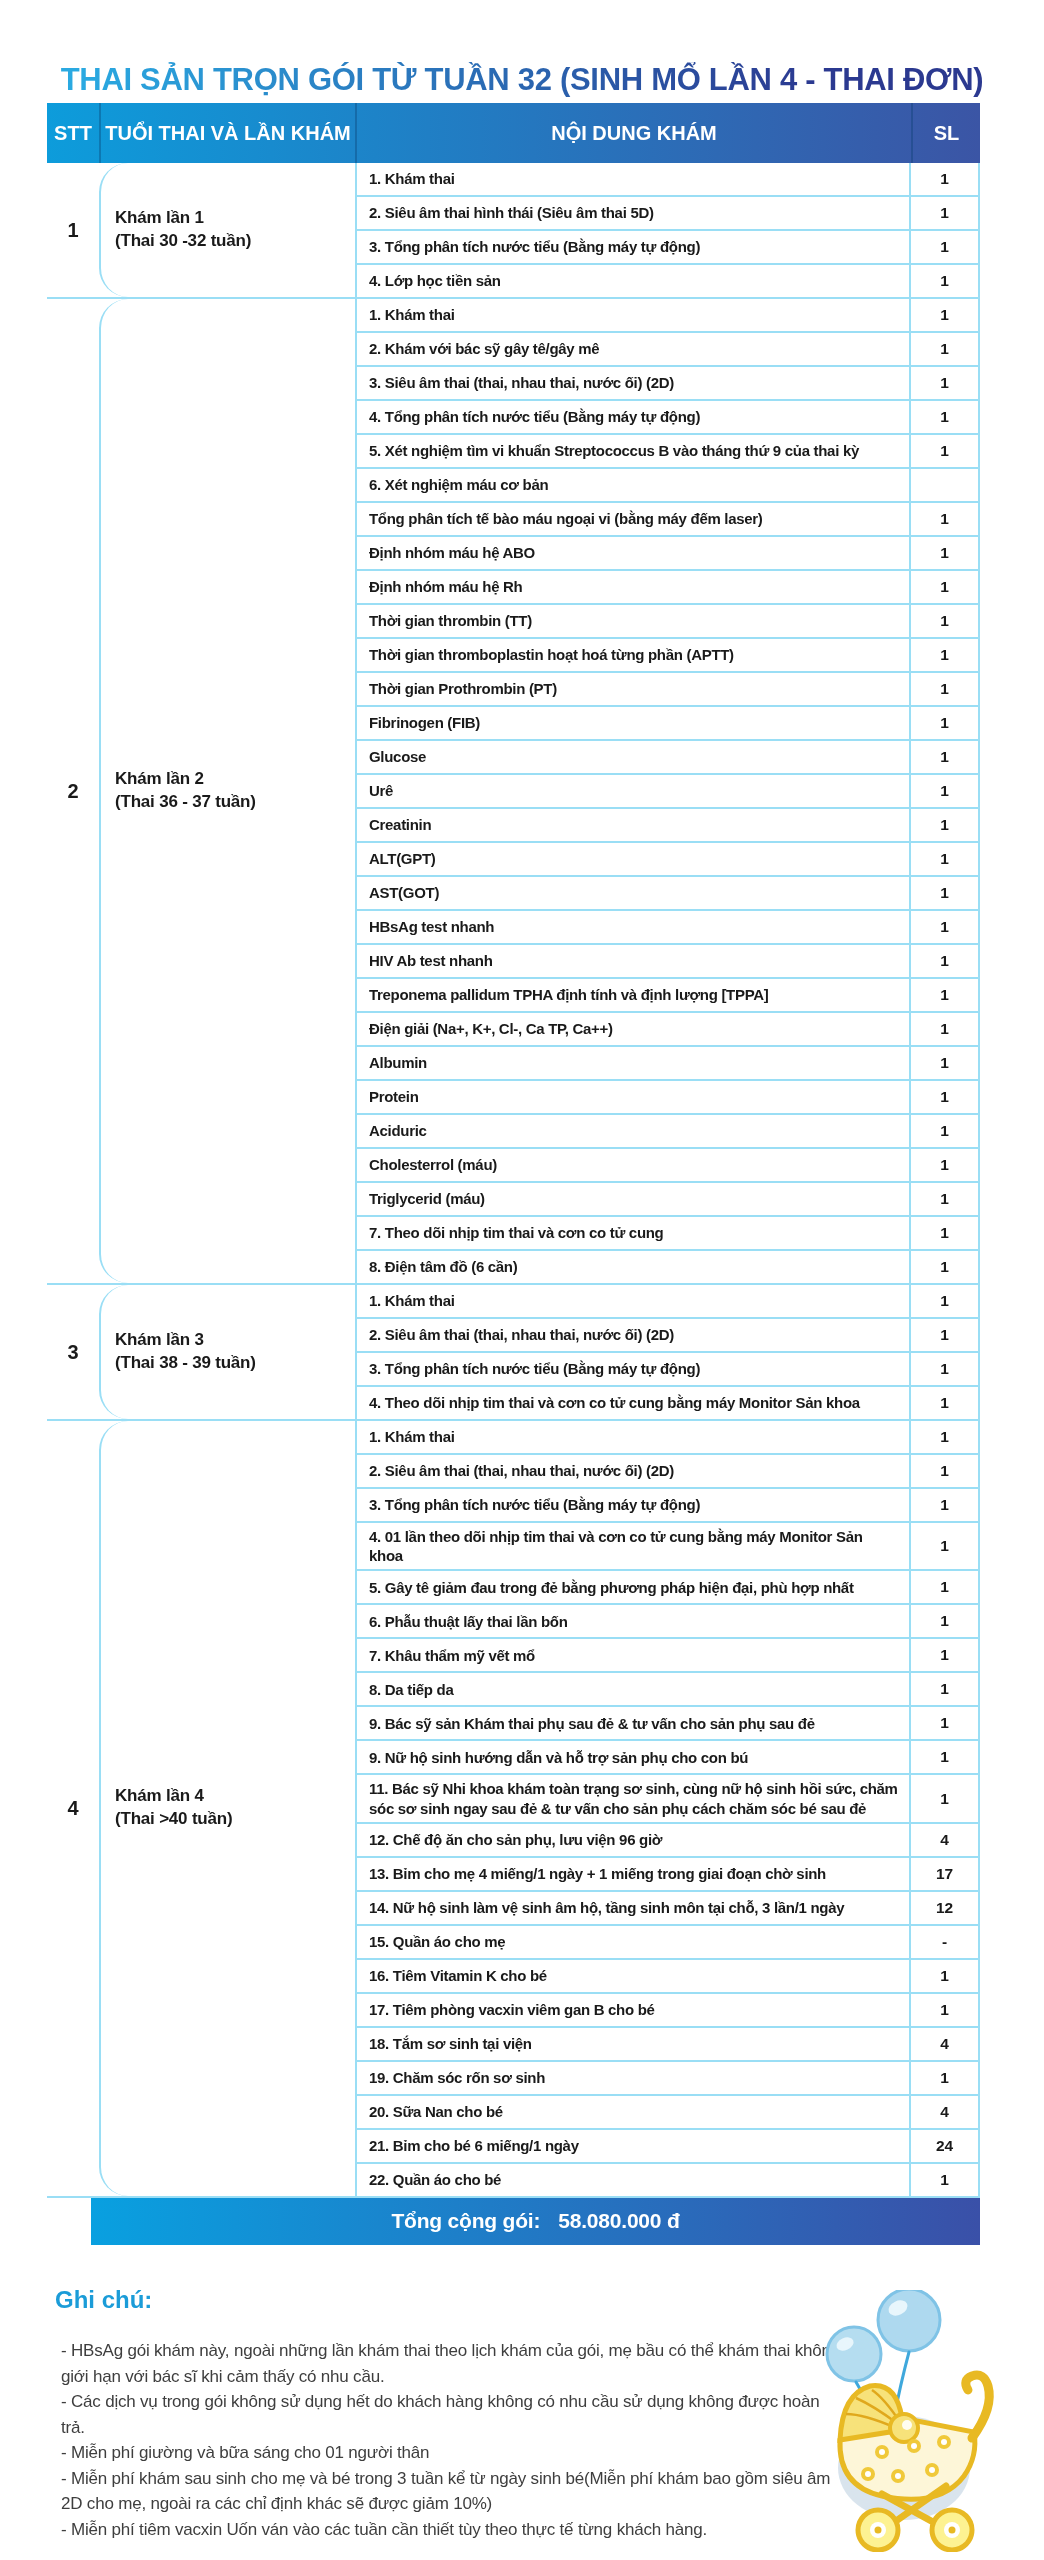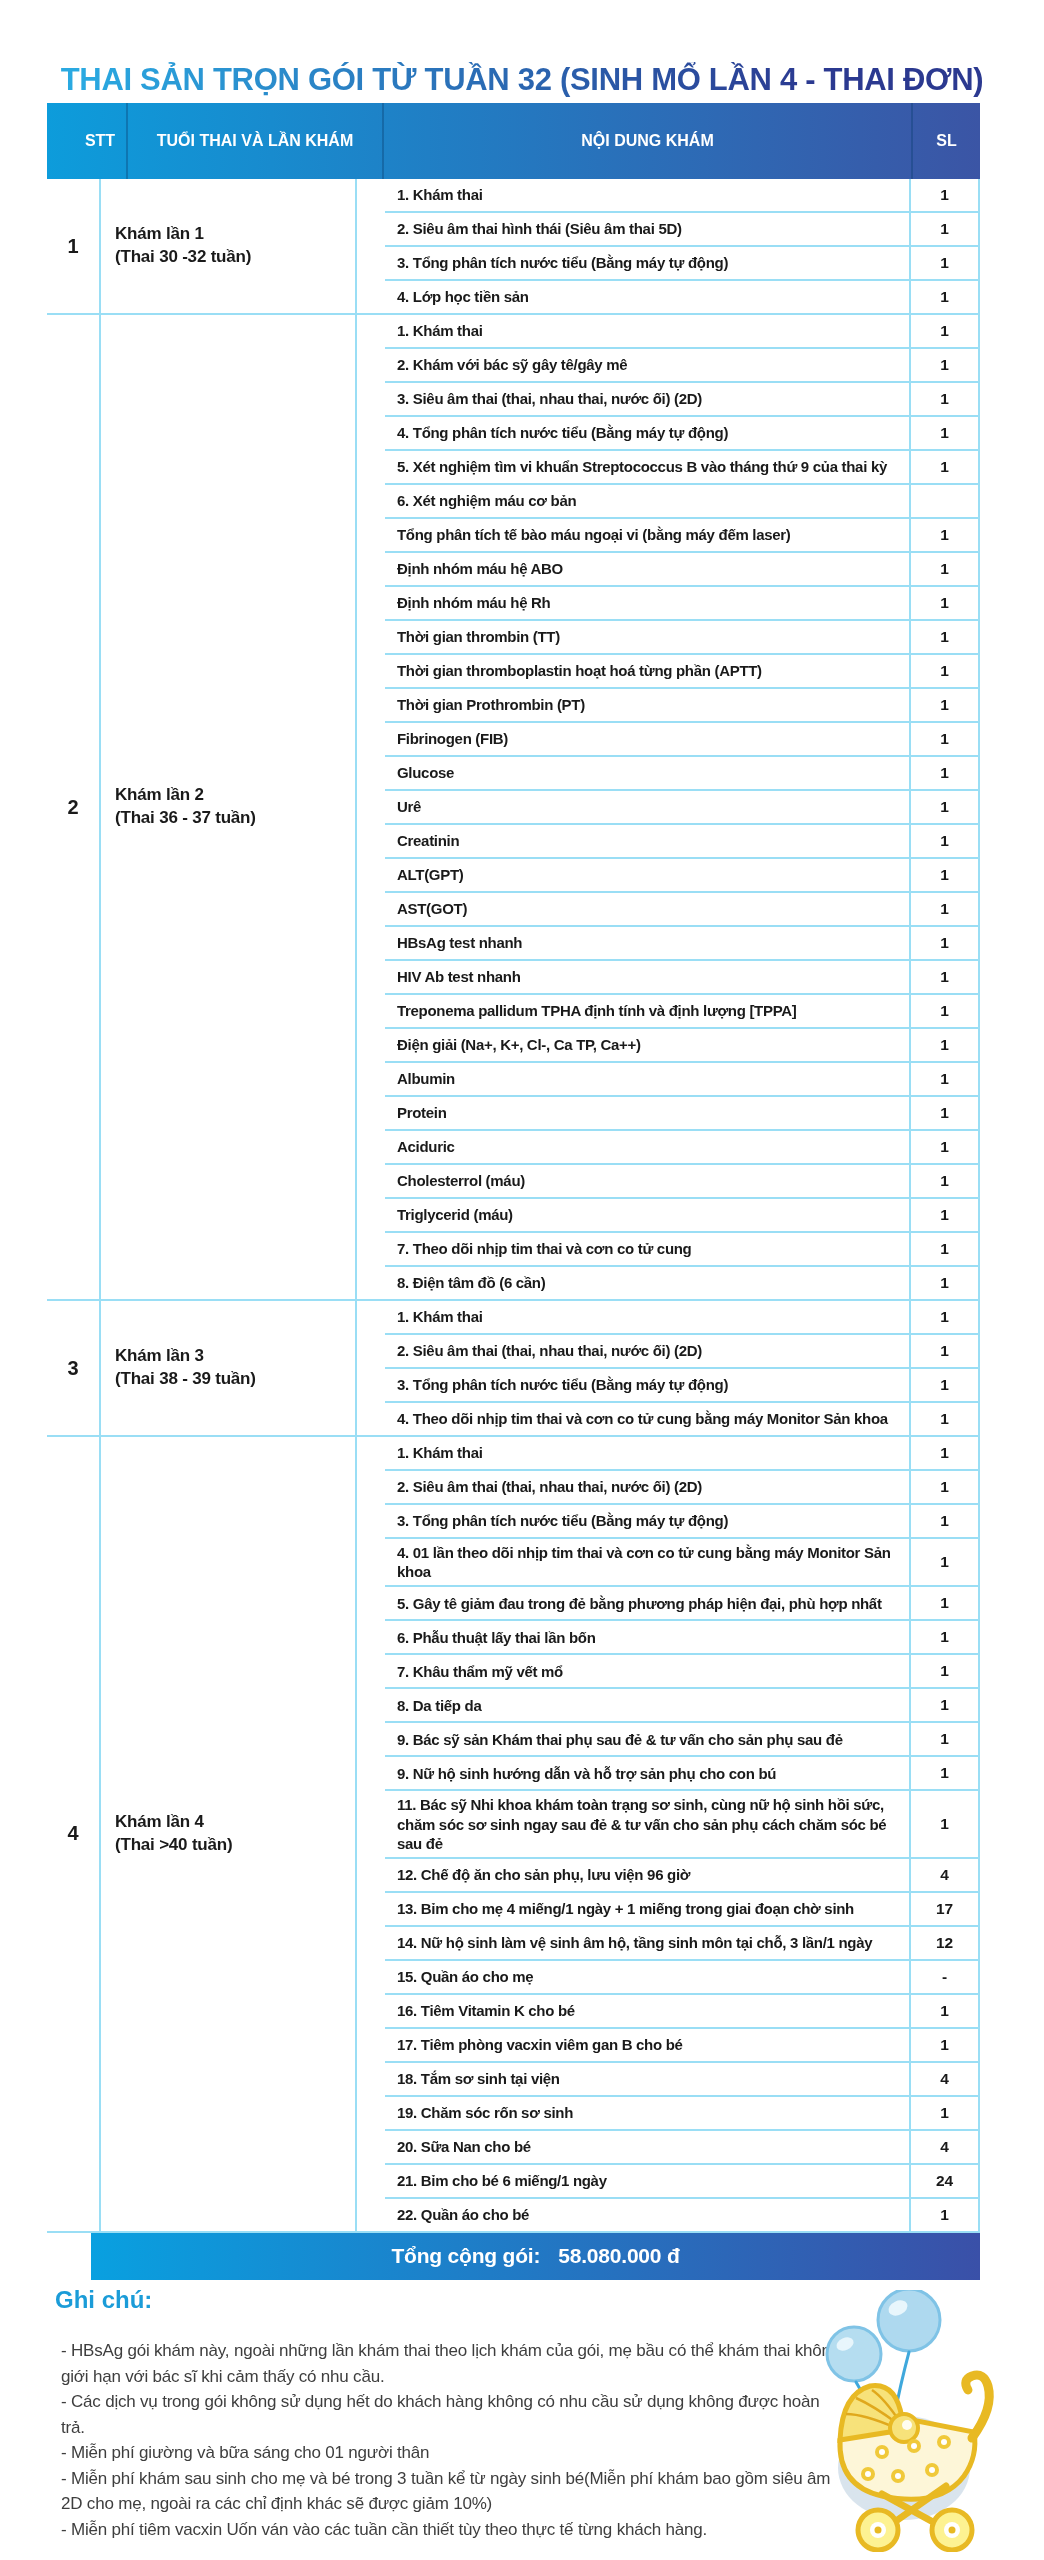--- a/index.html
+++ b/index.html
@@ -9,44 +9,44 @@
   .title {
     position:absolute; top:26px; left:0; width:100%;
     text-align:center; font-size:31px; font-weight:bold; letter-spacing:-0.3px;
     background:linear-gradient(90deg,#2aa9e1 8%,#2b3990 78%);
     -webkit-background-clip:text; background-clip:text; color:transparent;margin-top:36px;
   }
 
   .table { position:absolute; left:47px; top:103px; width:933px; }
 
   .thead {
-    display:flex; height:76px;
+    display:flex; height:60px;
     background:linear-gradient(90deg,#0d9cdb,#3b55a5);
-    color:#ffffff; font-weight:bold; font-size:16px;padding-left:27px;
+    color:#ffffff; font-weight:bold; font-size:20px;
   }
   .thead > div { display:flex; align-items:center; justify-content:center; }
   .th-stt   { width:52px; }
   .th-age   { width:256px; border-left:2px solid rgba(10,60,110,0.35); }
   .th-content { flex:1; border-left:2px solid rgba(10,60,110,0.35); }
   .th-qty   { width:69px; border-left:2px solid rgba(10,60,110,0.35); }
 
   .tbody { border-right:2px solid #9adef5; }
 
   .section { display:flex; border-bottom:2px solid #9adef5; }
   .col-stt {
     width:52px; display:flex; align-items:center; justify-content:center;
     font-size:20px; font-weight:bold; color:#1a1a1a;
   }
   .col-label {
     width:256px; border-left:2px solid #9adef5;
     display:flex; flex-direction:column; justify-content:center;
     padding:8px 4px 8px 14px; font-size:17px; font-weight:bold; color:#1a1a1a;
-    line-height:1.35; letter-spacing:-0.2px;
-  }
-  .col-rows { flex:1; border-left:2px solid #9adef5; display:flex; flex-direction:column;padding-left:28px; }
+    line-height:1.35; letter-spacing:-0.2px;border-radius:29px;
+  }
+  .col-rows { flex:1; border-left:2px solid #9adef5; display:flex; flex-direction:column; }
   .row { display:flex; }
   .row:not(:last-child) { border-bottom:2px solid #9adef5; }
   .row-content {
     flex:1; min-height:32px; padding:4px 10px 4px 12px;
     display:flex; align-items:center;
     font-size:15px; font-weight:bold; color:#1a1a1a; line-height:1.28; letter-spacing:-0.3px;
   }
   .row-qty {
     width:69px; border-left:2px solid #9adef5;
     display:flex; align-items:center; justify-content:center;

